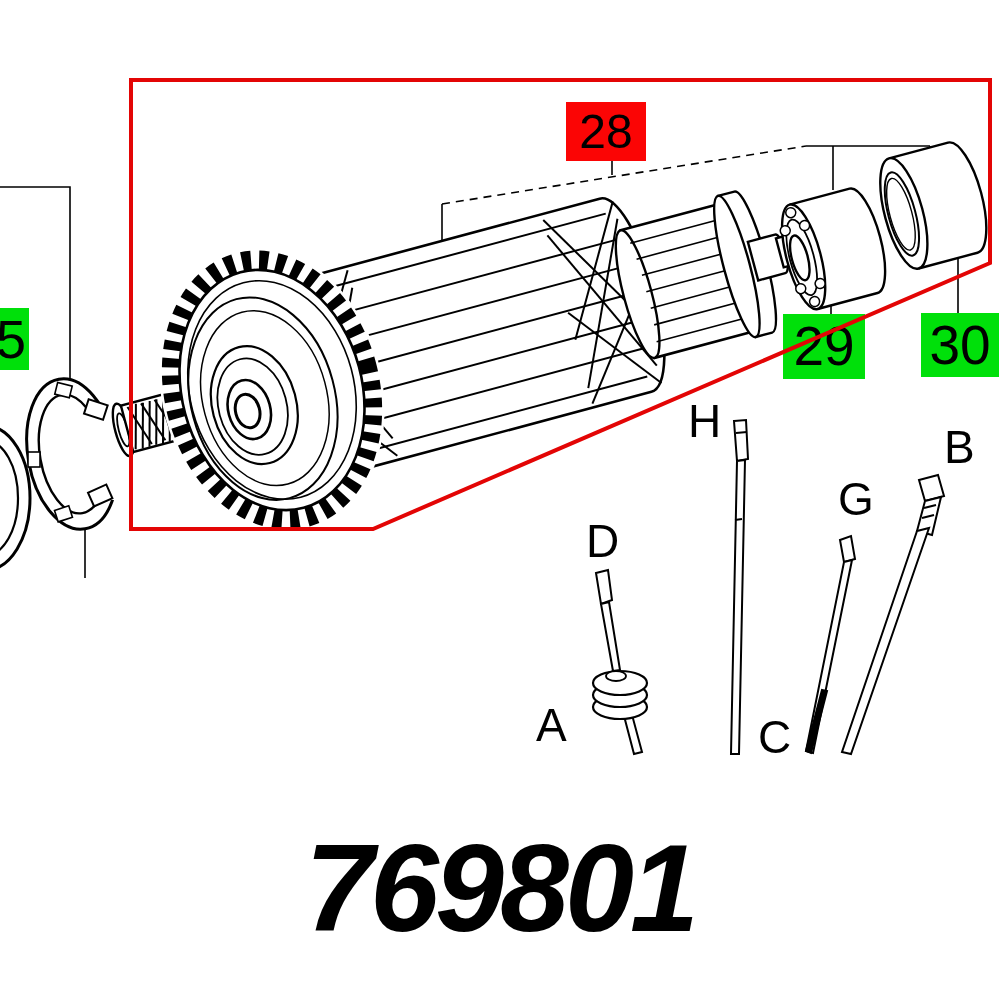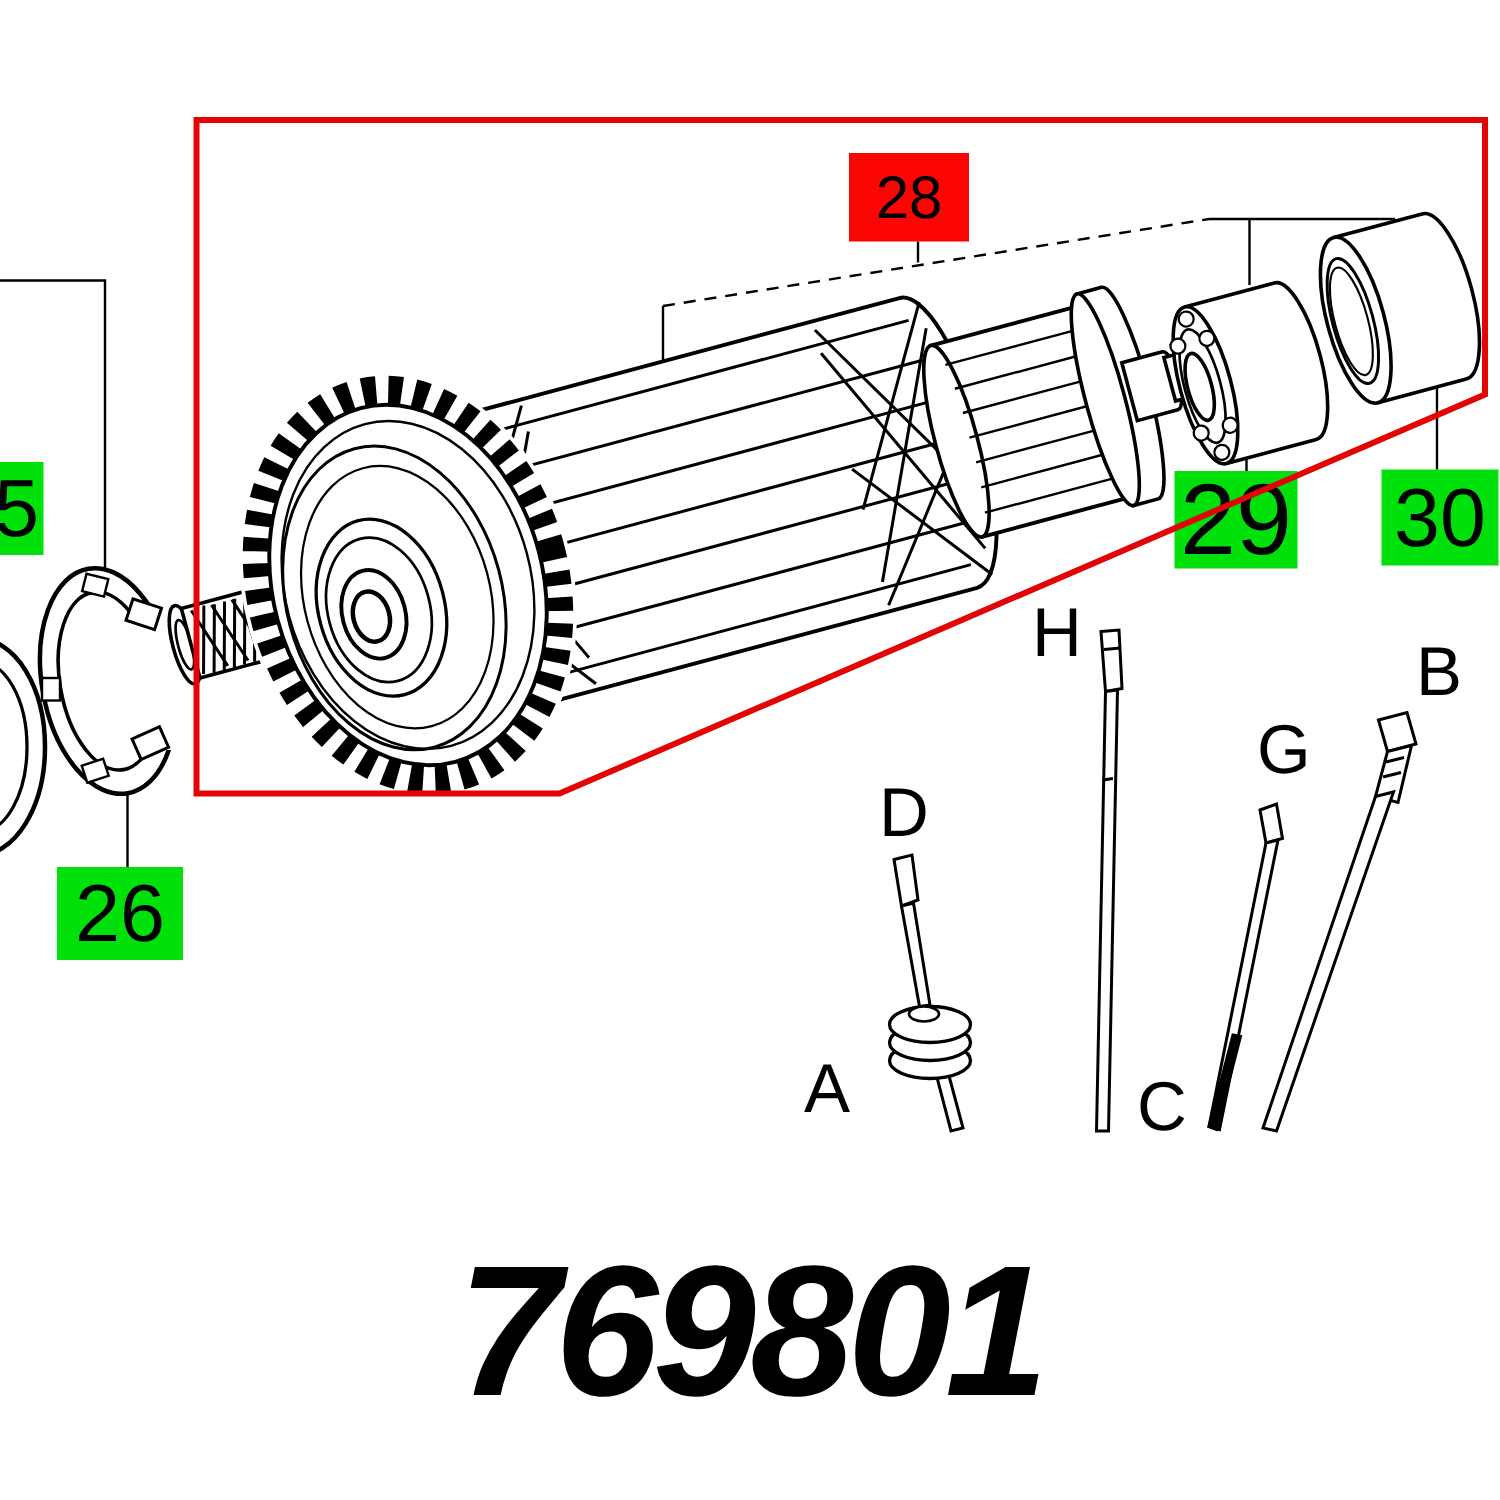--- a/index.html
+++ b/index.html
@@ -4,22 +4,22 @@
 <style>
   html,body{margin:0;padding:0;background:#fff;}
   #stage{position:relative;width:1000px;height:1000px;overflow:hidden;background:#fff;
          font-family:"Liberation Sans",sans-serif;}
   #line-art,#red-overlay{position:absolute;left:0;top:0;width:1000px;height:1000px;}
   #line-art{z-index:1;}
   .tag{position:absolute;z-index:2;display:flex;align-items:center;justify-content:center;
        color:#000;font-family:"Liberation Sans",sans-serif;line-height:1;}
   .tag-red{background:#fb0505;}
   .tag-green{background:#00e00a;}
-  #tag-28{left:566px;top:102px;width:80px;height:59px;font-size:40px;}
-  #tag-29{left:783px;top:314px;width:82px;height:65px;font-size:67px;}
+  #tag-28{left:566px;top:102px;width:80px;height:59px;font-size:48px;}
+  #tag-29{left:783px;top:314px;width:82px;height:65px;font-size:55px;}
   #tag-30{left:921px;top:313px;width:78px;height:64px;font-size:55px;}
   #tag-26{left:38px;top:578px;width:84px;height:62px;font-size:54px;}
   #tag-5{left:-36px;top:308px;width:62px;height:62px;font-size:54px;justify-content:flex-end;padding-right:3px;}
   .tool-letter{position:absolute;z-index:2;color:#000;font-size:46px;font-weight:500;line-height:1;}
   #letter-d{left:586px;top:518px;}
   #letter-h{left:688px;top:398px;}
   #letter-g{left:838px;top:476px;}
   #letter-b{left:944px;top:424px;}
   #letter-a{left:536px;top:702px;}
   #letter-c{left:758px;top:714px;}
@@ -208,21 +208,20 @@
         <path d="M925,501 L941,497 L932,535 L917,531 Z"></path>
         <line x1="924" y1="508" x2="936" y2="505"></line>
           <line x1="922" y1="518" x2="934" y2="515"></line>
         <path d="M917,531 L929,528 L851,754 L842,752 Z"></path>
       </g>
     </g>
   </svg>
 
   <div id="tag-28" class="tag tag-red" style="background: rgb(251, 5, 5);">28</div>
   <div id="tag-5" class="tag tag-green" style="background: rgb(0, 224, 10);">5</div>
-  <div id="tag-26" class="tag tag-green" style="background: rgb(0, 224, 10);">26</div>
   <div id="tag-29" class="tag tag-green" style="background: rgb(0, 224, 10);">29</div>
   <div id="tag-30" class="tag tag-green" style="background: rgb(0, 224, 10);">30</div>
 
   <div id="letter-d" class="tool-letter">D</div>
   <div id="letter-h" class="tool-letter">H</div>
   <div id="letter-g" class="tool-letter">G</div>
   <div id="letter-b" class="tool-letter">B</div>
   <div id="letter-a" class="tool-letter">A</div>
   <div id="letter-c" class="tool-letter">C</div>
 

